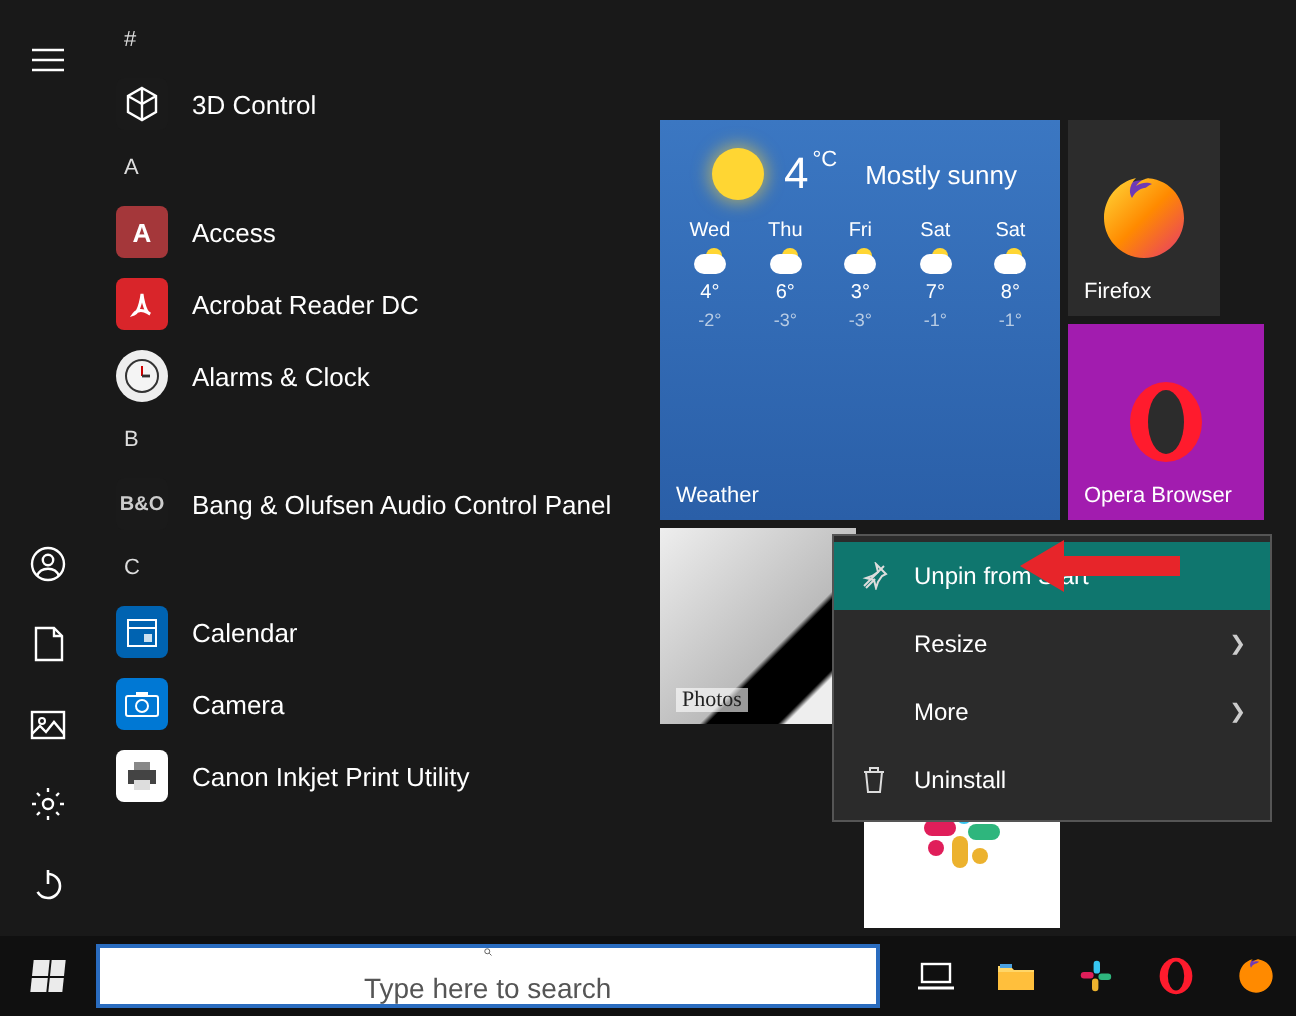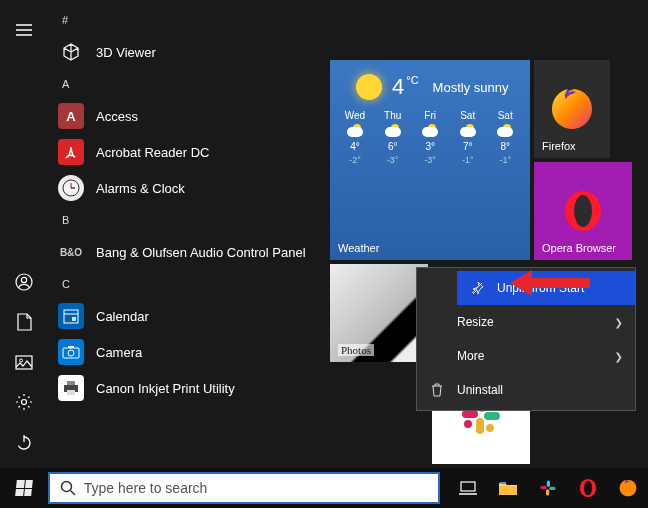--- a/index.html
+++ b/index.html
@@ -30,31 +30,31 @@
   .w-dicon .sn { position:absolute; width:8px; height:8px; background:#ffd633; border-radius:50%; top:0; left:8px; }
   .w-hi { font-size:10px; }
   .w-lo { font-size:9px; color:#b8cce4; }
   .firefox-tile { left:204px; top:0; width:76px; height:98px; background:#2c2c2c; display:flex; align-items:center; justify-content:center; }
   .opera-tile { left:204px; top:102px; width:98px; height:98px; background:#a21caf; display:flex; flex-direction:column; align-items:center; justify-content:center; }
   .photos-tile { left:0; top:204px; width:98px; height:98px; background:#efefef; color:#222; overflow:hidden; }
   .slack-tile { left:102px; top:306px; width:98px; height:98px; background:#fff; display:flex; align-items:center; justify-content:center; }
   .photo-img { width:100%; height:100%; background:linear-gradient(135deg,#eee 0%,#bbb 60%,#000 62%,#000 80%,#eee 82%); }
   .context-menu { position:absolute; left:416px; top:267px; width:220px; background:#2b2b2b; border:1px solid #555; padding:3px 0; color:#fff; font-size:12px; z-index:50; }
   .ctx-row { height:34px; display:flex; align-items:center; gap:12px; padding:0 12px; }
-  .ctx-row.hl { background:#1d4ed8;margin-left:40px; }
+  .ctx-row.hl { background:#0f766e; }
   .ctx-chev { margin-left:auto; color:#ccc; font-size:10px; }
   .ctx-icon { width:16px; display:flex; align-items:center; justify-content:center; color:#ddd; }
   .arrow { position:absolute; left:530px; top:278px; z-index:60; }
   .arrow-body { width:60px; height:10px; background:#e7252a; }
   .arrow-head { position:absolute; left:-20px; top:-8px; width:0; height:0; border-top:13px solid transparent; border-bottom:13px solid transparent; border-right:22px solid #e7252a; }
   .taskbar { position:absolute; left:0; bottom:0; width:648px; height:40px; background:#101010; display:flex; align-items:center; }
   .tb-start { width:48px; height:40px; display:flex; align-items:center; justify-content:center; }
   .win-logo { width:16px; height:16px; display:grid; grid-template-columns:1fr 1fr; grid-template-rows:1fr 1fr; gap:1px; transform:skewX(-6deg); }
   .win-logo div { background:#ebebeb; }
-  .search-box { width:395px; height:32px; background:#fff; border:2px solid #2a6cbf; display:flex; align-items:center; gap:8px; padding:0 10px; color:#555; font-size:14px; }
+  .search-box { width:395px; height:32px; background:#fff; border:2px solid #2a6cbf; display:flex; align-items:center; gap:8px; padding:0 10px; color:#555; font-size:14px;flex-direction:column; }
   .tb-icons { display:flex; align-items:center; gap:0; margin-left:8px; }
   .tb-icon { width:40px; height:40px; display:flex; align-items:center; justify-content:center; }
   svg { display:block; }
 </style>
 </head>
 <body>
 
 <div class="start-panel">
 
   <div class="left-rail">
@@ -103,21 +103,21 @@
   </div>
 
   <div class="app-col">
     <div class="group-letter">#</div>
     <div class="app-row">
       <div class="app-icon" style="background:#1a1a1a;">
         <svg width="18" height="18" viewBox="0 0 18 18">
             <path d="M9 1l7 4v8l-7 4-7-4V5z M9 1v8m0 0l7-4m-7 4l-7-4m7 4v8" fill="none" stroke="#fff" stroke-width="1.2"></path>
           </svg>
       </div>
-      <span>3D Viewer</span>
+      <span>3D Control</span>
     </div>
 
     <div class="group-letter">A</div>
     <div class="app-row">
       <div class="app-icon" style="background:#a4373a;color:#fff;font-weight:bold;font-size:13px;">A</div>
       <span>Access</span>
     </div>
     <div class="app-row">
       <div class="app-icon" style="background:#d9252a;">
         <svg width="18" height="18" viewBox="0 0 18 18">

